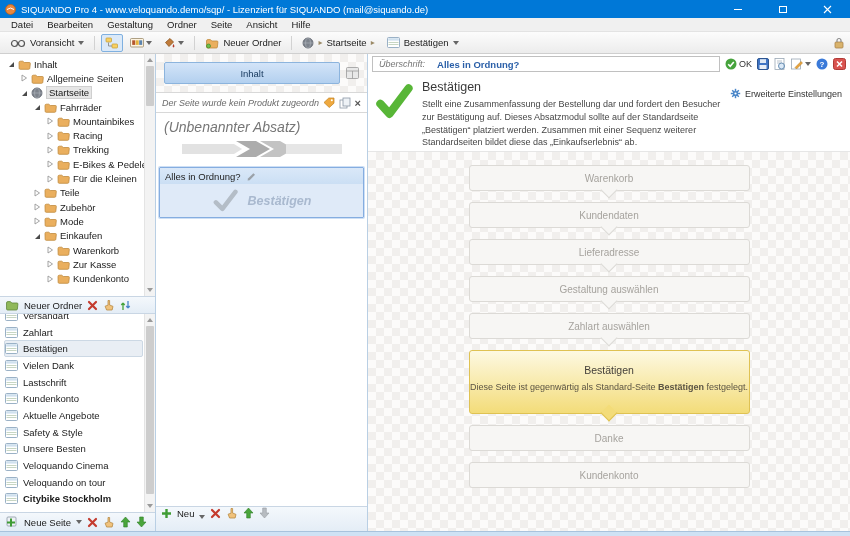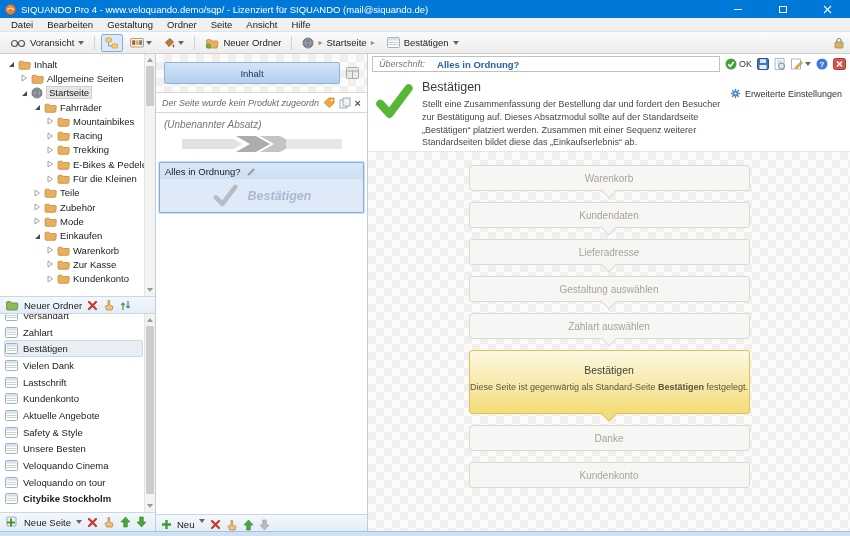--- a/index.html
+++ b/index.html
@@ -67,27 +67,27 @@
   .sb-down::after { content:""; border-left:3px solid transparent; border-right:3px solid transparent; border-top:4px solid #9a9a9a; }
   .sb-thumb { position:absolute; left:1px; width:8px; background:#cdcdcd; border-radius:1px; }
 
   
   .mid-top { height:38px; display:flex; align-items:center; gap:6px; padding:0 8px; flex:0 0 auto; }
   .inhalt-btn { flex:1; height:22px; background:linear-gradient(#d3e4f8,#b3d0ef); border:1px solid #8cb4dd; border-radius:2px; display:flex; align-items:center; justify-content:center; font-size:9.5px; color:#15375c; }
   .mid-prodbar { height:21px; background:#fff; border-top:1px solid #d8d8d8; border-bottom:1px solid #d8d8d8; display:flex; align-items:center; gap:4px; padding:0 6px; flex:0 0 auto; }
   .prod-text { flex:1; font-style:italic; font-size:9px; color:#6b6b6b; white-space:nowrap; overflow:hidden; }
   .mid-content { flex:1; background:#fff; }
   .absatz { padding:6px 8px 2px; }
-  .absatz-title { font-style:italic; font-size:10px; color:#767676; margin-bottom:4px; }
+  .absatz-title { font-style:italic; font-size:14px; color:#767676; margin-bottom:4px; }
   .absatz-graphic { display:flex; justify-content:center; padding-bottom:6px; }
   .module-sel { margin:0 3px; border:1px solid #85ade0; box-shadow:0 0 0 1px #cddff5; border-radius:1px; }
   .module-head { height:16px; background:linear-gradient(#dcsdf 0,#fff 0); background:linear-gradient(#dae8f8,#cbdff4); display:flex; align-items:center; gap:5px; padding:0 5px; font-size:9.5px; color:#222; }
   .module-body { height:33px; background:#dfeaf8; display:flex; align-items:center; justify-content:center; gap:10px; }
   .module-preview { font-style:italic; font-weight:bold; font-size:12.5px; color:#a9b9cf; }
-  .mid-toolbar { height:17px; background:linear-gradient(#f4f8fc,#e4edf6); border-top:1px solid #c9d6e4; display:flex; align-items:flex-start; gap:5px; padding:4px 5px; flex:0 0 auto; }
+  .mid-toolbar { height:17px; background:linear-gradient(#f4f8fc,#e4edf6); border-top:1px solid #c9d6e4; display:flex; align-items:flex-end; gap:5px; padding:12px 5px; flex:0 0 auto; }
   .mid-toolbar .lbl { font-size:9.5px; color:#1a1a1a; }
   .xdark { color:#555; font-weight:bold; font-size:11px; }
 
   
   .editor-header { height:20px; display:flex; align-items:center; gap:5px; padding:2px 4px; flex:0 0 auto; }
   .heading-input { flex:1; height:16px; border:1px solid #c0c0c0; background:#fff; display:flex; align-items:center; padding:0 6px; gap:12px; }
   .heading-label { font-style:italic; font-size:9px; color:#777; }
   .heading-value { font-weight:bold; font-size:9.5px; color:#2a5fa8; }
   .hbtn { display:inline-flex; align-items:center; gap:2px; }
   .ok-text { font-size:9px; color:#333; }

